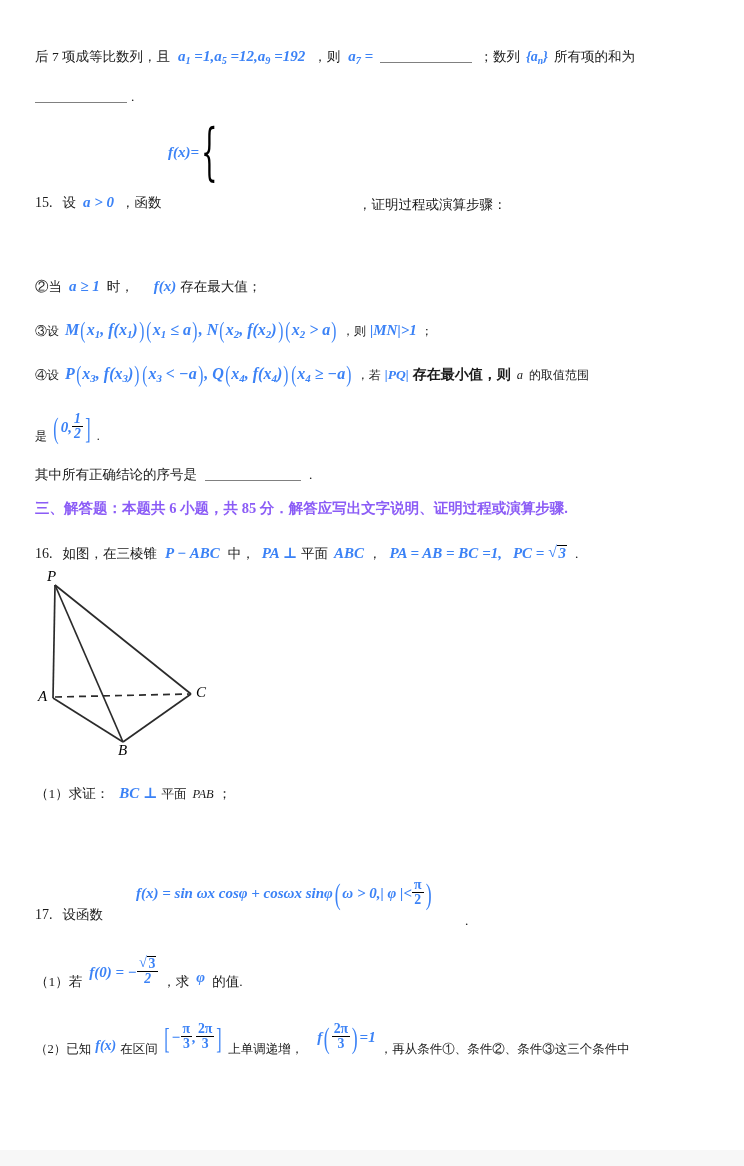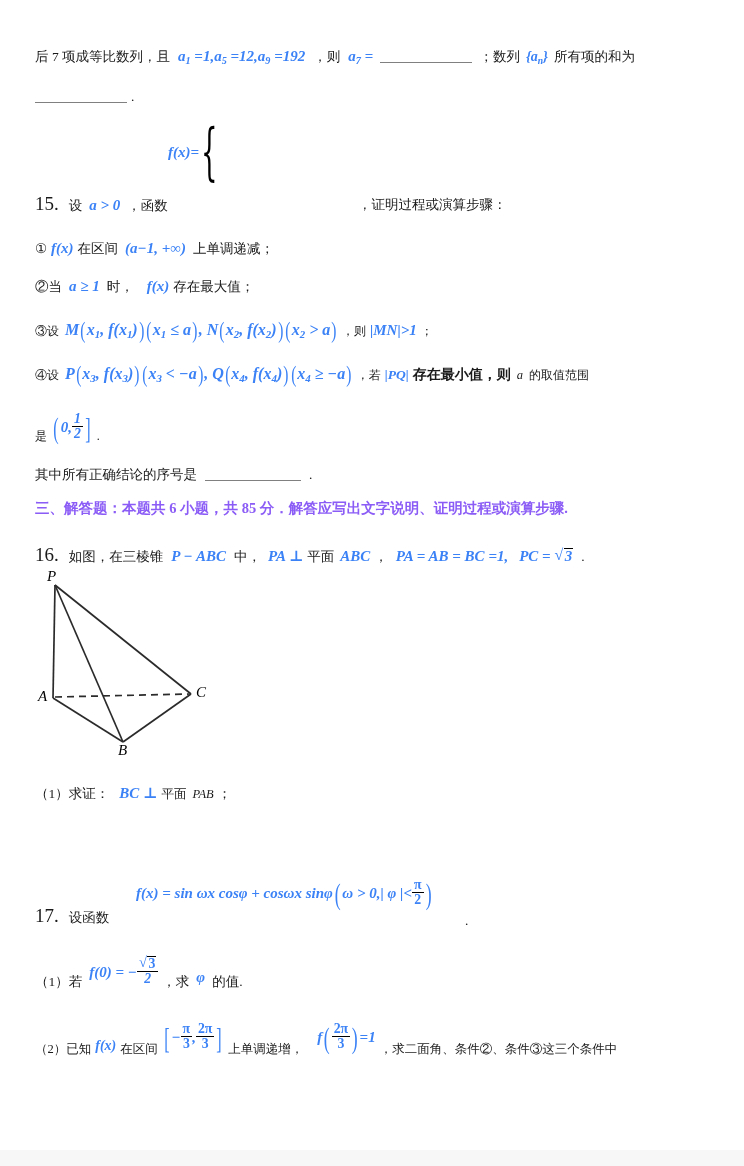--- a/index.html
+++ b/index.html
@@ -41,21 +41,21 @@
     color: #1a1a1a;
   }
   .cn-b {
     font-family: "Liberation Serif", "DejaVu Serif", serif;
     font-size: 14.5px;
     font-weight: bold;
     color: #8b5cf6;
   }
   .num {
     font-family: "Liberation Serif", "DejaVu Serif", serif;
-    font-size: 19px;
+    font-size: 14px;
   }
   .mth {
     font-family: "Liberation Serif", "DejaVu Serif", serif;
     font-style: italic;
     font-weight: bold;
     font-size: 15px;
     color: #3b82f6;
   }
   .mth-up {
     font-style: normal;
@@ -201,33 +201,26 @@
   <div class="blk" style="left:35px; top:194px;">
     <span class="num">15.</span>
     <span class="cn" style="margin-left:6px;">设</span>
     <span class="mth" style="margin:16px 3px;">a &gt; 0</span>
     <span class="cn">，函数</span>
   </div>
   <div class="blk" style="left:358px; top:196px;">
     <span class="cn">，证明过程或演算步骤：</span>
   </div>
 
-  <div class="blk" style="left:35px; top:240px;">
-    <span class="cn">①</span>
-    <span class="mth"><i>f</i>(<i>x</i>)</span>
-    <span class="cn">在区间</span>
-    <span class="mth" style="margin:0 3px;">(<i>a</i>−1, +∞)</span>
-    <span class="cn">上单调递减；</span>
-  </div>
 
   <div class="blk" style="left:35px; top:278px;">
     <span class="cn">②当</span>
     <span class="mth" style="margin:0 3px;">a ≥ 1</span>
     <span class="cn">时，</span>
-    <span class="mth" style="margin-left:9px;"><i>f</i>(<i>x</i>)</span>
+    <span class="mth" style="margin-left:16px;"><i>f</i>(<i>x</i>)</span>
     <span class="cn">存在最大值；</span>
   </div>
 
   <div class="blk" style="left:35px; top:322px;">
     <span class="cn" style="font-size:12px;">③设</span>
     <span class="mth" style="font-size:16px; margin-left:2px;"><i>M</i><span class="midp">(</span><i>x</i><span class="sub">1</span>, <i>f</i>(<i>x</i><span class="sub">1</span>)<span class="midp">)</span><span class="midp">(</span><i>x</i><span class="sub">1</span> ≤ <i>a</i><span class="midp">)</span>, <i>N</i><span class="midp">(</span><i>x</i><span class="sub">2</span>, <i>f</i>(<i>x</i><span class="sub">2</span>)<span class="midp">)</span><span class="midp">(</span><i>x</i><span class="sub">2</span> &gt; <i>a</i><span class="midp">)</span></span>
     <span class="cn" style="font-size:12px;">，则</span>
     <span class="mth">|<i>MN</i>|&gt;1</span>
     <span class="cn" style="font-size:12px;">；</span>
   </div>
@@ -317,17 +310,17 @@
     <span class="cn" style="vertical-align:-9px;">的值.</span>
   </div>
 
   <div class="blk" style="left:35px; top:1022px;">
     <span class="cn" style="font-size:12.5px; vertical-align:-11px;">（2）已知</span>
     <span class="mth" style="font-size:14px; vertical-align:-8px;"><i>f</i>(<i>x</i>)</span>
     <span class="cn" style="font-size:12.5px; vertical-align:-11px;">在区间</span>
     <span class="mth" style="font-size:15px;"><span class="bigbr">[</span>−<span class="frac"><span class="n" style="font-style:normal;">π</span><span class="d" style="font-style:normal;">3</span></span>,<span class="frac"><span class="n" style="font-style:normal;">2π</span><span class="d" style="font-style:normal;">3</span></span><span class="bigbr">]</span></span>
     <span class="cn" style="font-size:12.5px; vertical-align:-11px;">上单调递增，</span>
     <span class="mth" style="font-size:15px; margin-left:10px;"><i>f</i><span class="bigp">(</span><span class="frac"><span class="n" style="font-style:normal;">2π</span><span class="d" style="font-style:normal;">3</span></span><span class="bigp">)</span>=1</span>
-    <span class="cn" style="font-size:12.5px; vertical-align:-11px;">，求二面角、条件②、条件③这三个条件中</span>
+    <span class="cn" style="font-size:12.5px; vertical-align:-11px;">，再从条件①、条件②、条件③这三个条件中</span>
   </div>
 
 </div>
 <div class="page-bottom-band"></div>
 
 </body></html>

